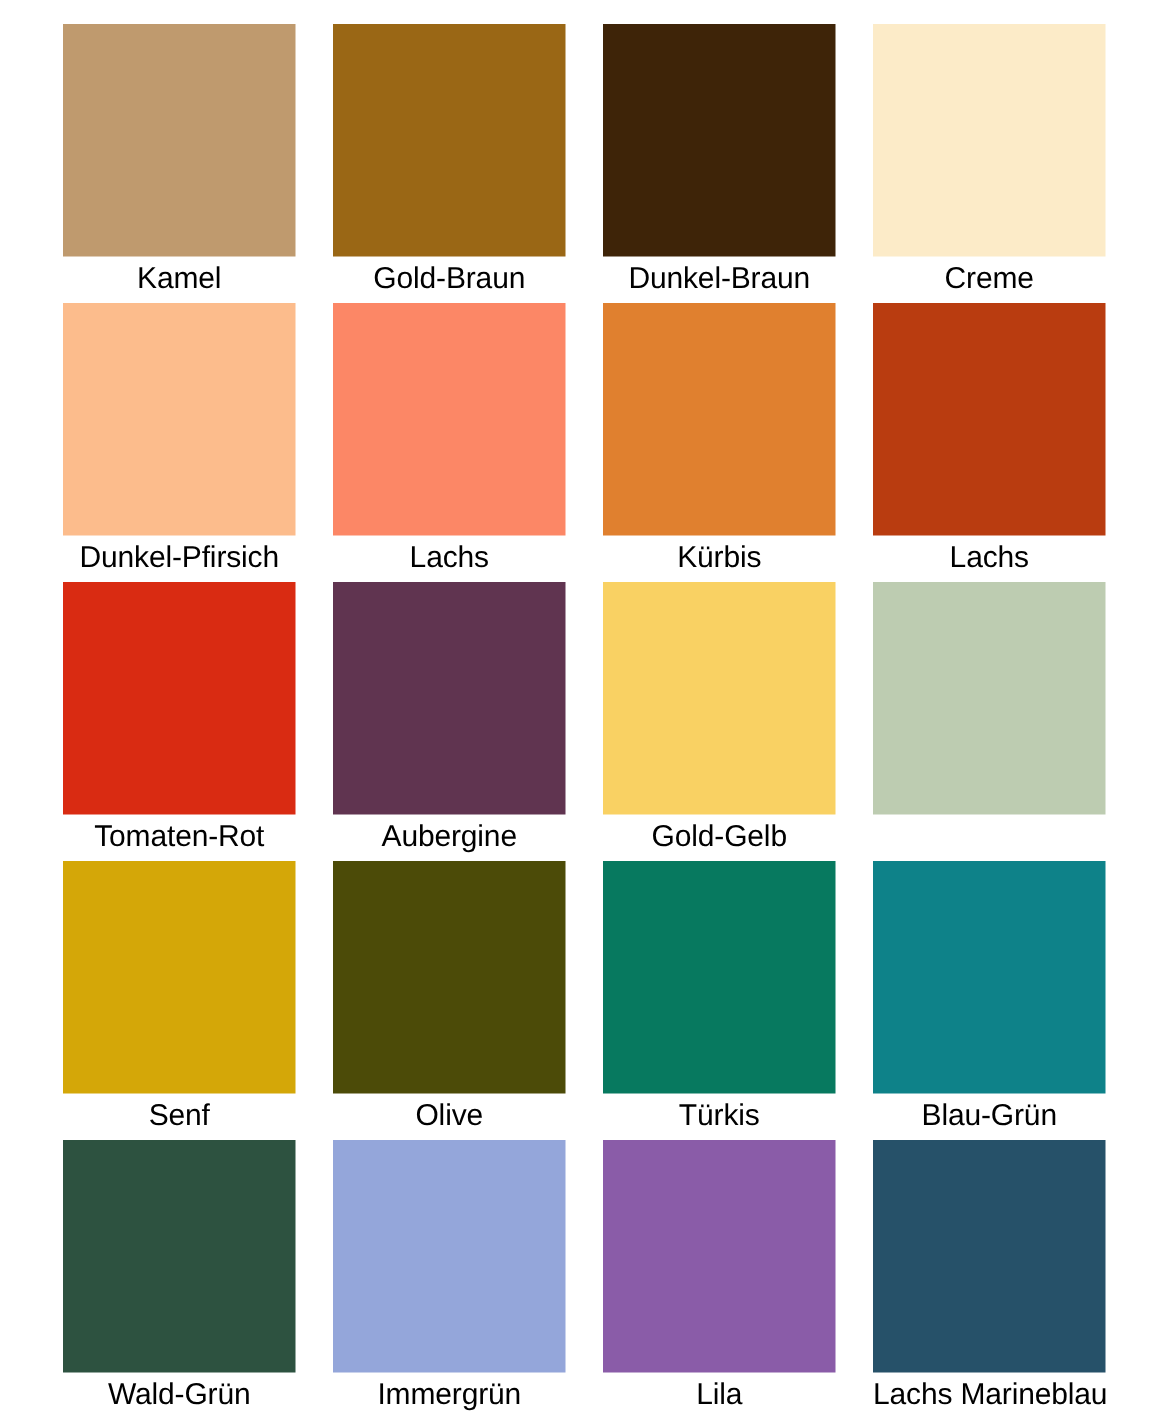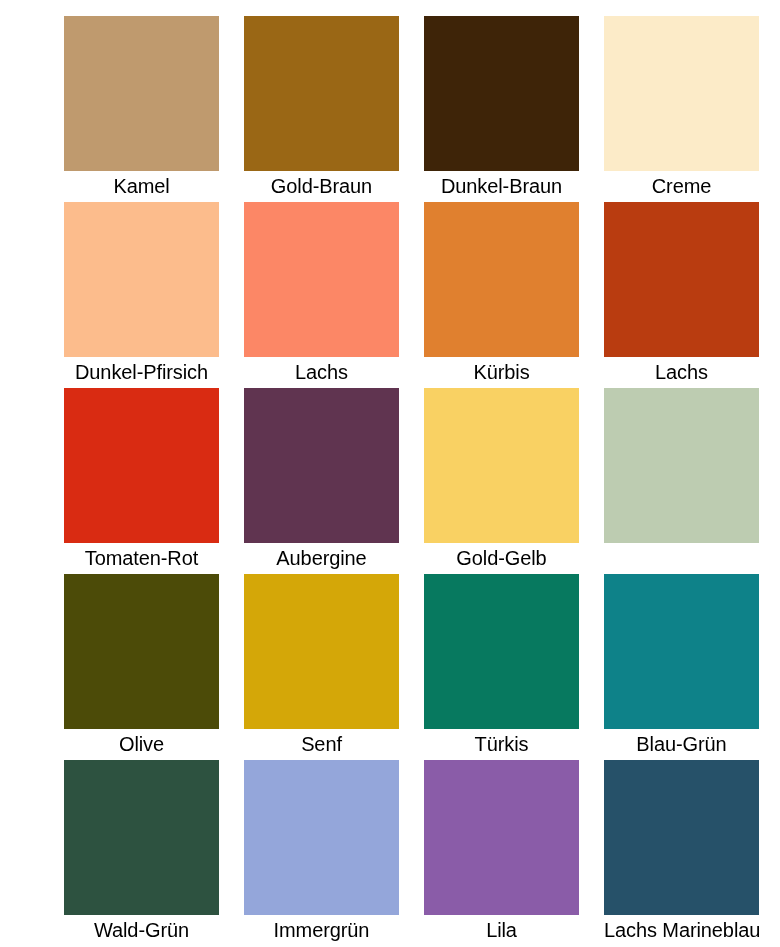--- a/index.html
+++ b/index.html
@@ -13,21 +13,21 @@
     height: 947px;
     font-family: "Liberation Sans", sans-serif;
     overflow: hidden;
   }
   #palette {
     position: relative;
     width: 780px;
     height: 947px;
     background: #ffffff;
     box-sizing: border-box;
-    padding: 16px 36px 0 64px;
+    padding: 16px 36px 0 42px;
   }
   .grid {
     display: grid;
     grid-template-columns: repeat(4, 155px);
     column-gap: 25px;
     row-gap: 0px;
     justify-content: start;
   }
   .cell {
     display: flex;
@@ -100,26 +100,26 @@
         <div class="label">Aubergine</div>
       </div>
       <div class="cell">
         <div class="swatch" style="background: rgb(249, 209, 99);"></div>
         <div class="label">Gold-Gelb</div>
       </div>
       <div class="cell">
         <div class="swatch" style="background: rgb(189, 204, 177);"></div>
       </div>
       <div class="cell">
+        <div class="swatch" style="background: rgb(212, 167, 8);"></div>
+        <div class="label">Senf</div>
+      </div>
+      <div class="cell">
         <div class="swatch" style="background: rgb(76, 75, 8);"></div>
         <div class="label">Olive</div>
-      </div>
-      <div class="cell">
-        <div class="swatch" style="background: rgb(212, 167, 8);"></div>
-        <div class="label">Senf</div>
       </div>
       <div class="cell">
         <div class="swatch" style="background: rgb(7, 121, 95);"></div>
         <div class="label">Türkis</div>
       </div>
       <div class="cell">
         <div class="swatch" style="background: rgb(14, 130, 137);"></div>
         <div class="label">Blau-Grün</div>
       </div>
       <div class="cell">

